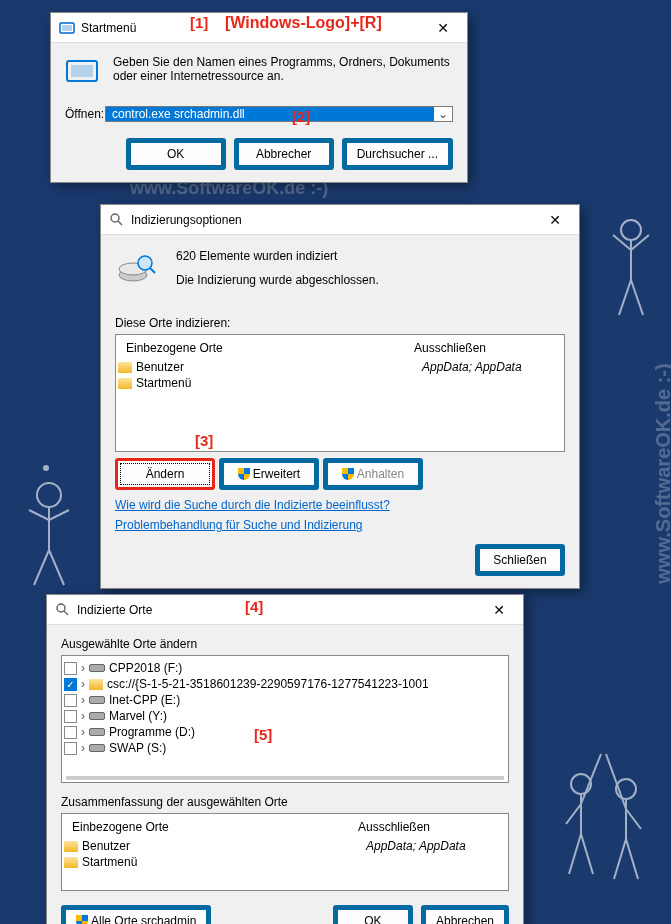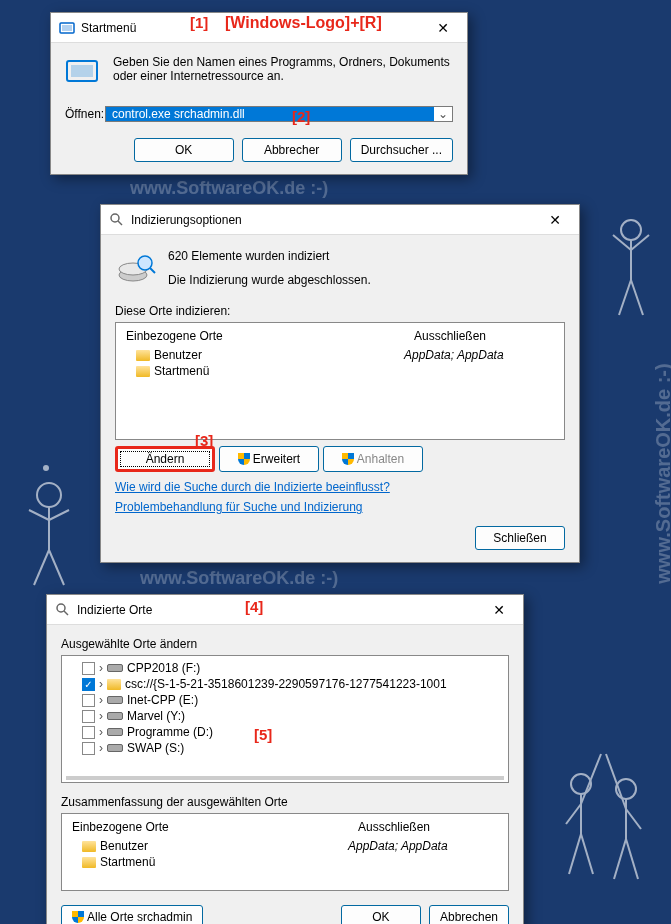--- a/index.html
+++ b/index.html
@@ -41,21 +41,21 @@
 .titlebar .t-icon { width: 16px; height: 16px; margin-right: 6px; display: inline-flex; align-items: center; justify-content: center; }
 .titlebar .t-title { flex: 1; font-size: 12px; }
 .titlebar .t-close {
   width: 40px; height: 28px;
   display: flex; align-items: center; justify-content: center;
   font-size: 14px; cursor: pointer;
 }
 .body { padding: 12px 14px; background: #f0f0f0; }
 .btn {
   background: #fdfdfd;
-  border: 1px solid #0369a1;
+  border: 5px solid #0369a1;
   padding: 4px 10px;
   font-size: 12px;
   min-width: 80px;
   text-align: center;
   cursor: pointer;
   border-radius: 3px;
 }
 .row { display: flex; gap: 0; }
 .label { font-size: 12px; }
 .annot {
@@ -86,21 +86,21 @@
 }
 .listbox {
   background: #fff;
   border: 1px solid #888;
   padding: 4px 0;
   font-size: 12px;
 }
 .list-headers { display: flex; padding: 2px 10px 4px; }
 .list-headers span:first-child { flex: 1; }
 .list-headers span:last-child { width: 140px; }
-.list-row { display: flex; padding: 1px 20px; align-items: center; }
+.list-row { display: flex; padding: 1px 2px; align-items: center; }
 .list-row .cell1 { flex: 1; display: flex; align-items: center; gap: 4px; }
 .list-row .cell2 { width: 140px; font-style: italic; }
 .folder-icon {
   width: 14px; height: 11px;
   background: linear-gradient(#ffe39b, #f0b926);
   border-radius: 1px;
   display: inline-block;
 }
 .drive-icon {
   width: 16px; height: 8px;
@@ -218,21 +218,21 @@
     <span class="t-icon">
       <svg width="16" height="16">
           <circle cx="6" cy="6" r="4" fill="none" stroke="#666" stroke-width="1.5"></circle>
           <line x1="9" y1="9" x2="13" y2="13" stroke="#666" stroke-width="1.5"></line>
         </svg>
     </span>
     <span class="t-title">Indizierungsoptionen</span>
     <span class="t-close">✕</span>
   </div>
   <div class="body">
-    <div class="row" style="gap:11px; margin-bottom:12px">
+    <div class="row" style="gap:19px; margin-bottom:24px">
       <span>
         <svg width="42" height="42">
             <ellipse cx="18" cy="28" rx="14" ry="6" fill="#ccc" stroke="#888"></ellipse>
             <ellipse cx="18" cy="22" rx="14" ry="6" fill="#e8e8e8" stroke="#888"></ellipse>
             <circle cx="30" cy="16" r="7" fill="#cde6ff" stroke="#0078d7" stroke-width="1.5"></circle>
             <line x1="35" y1="21" x2="40" y2="26" stroke="#0078d7" stroke-width="2"></line>
           </svg>
       </span>
       <div style="flex:1">
         <div class="label" style="margin:2px 0 10px">620 Elemente wurden indiziert</div>

